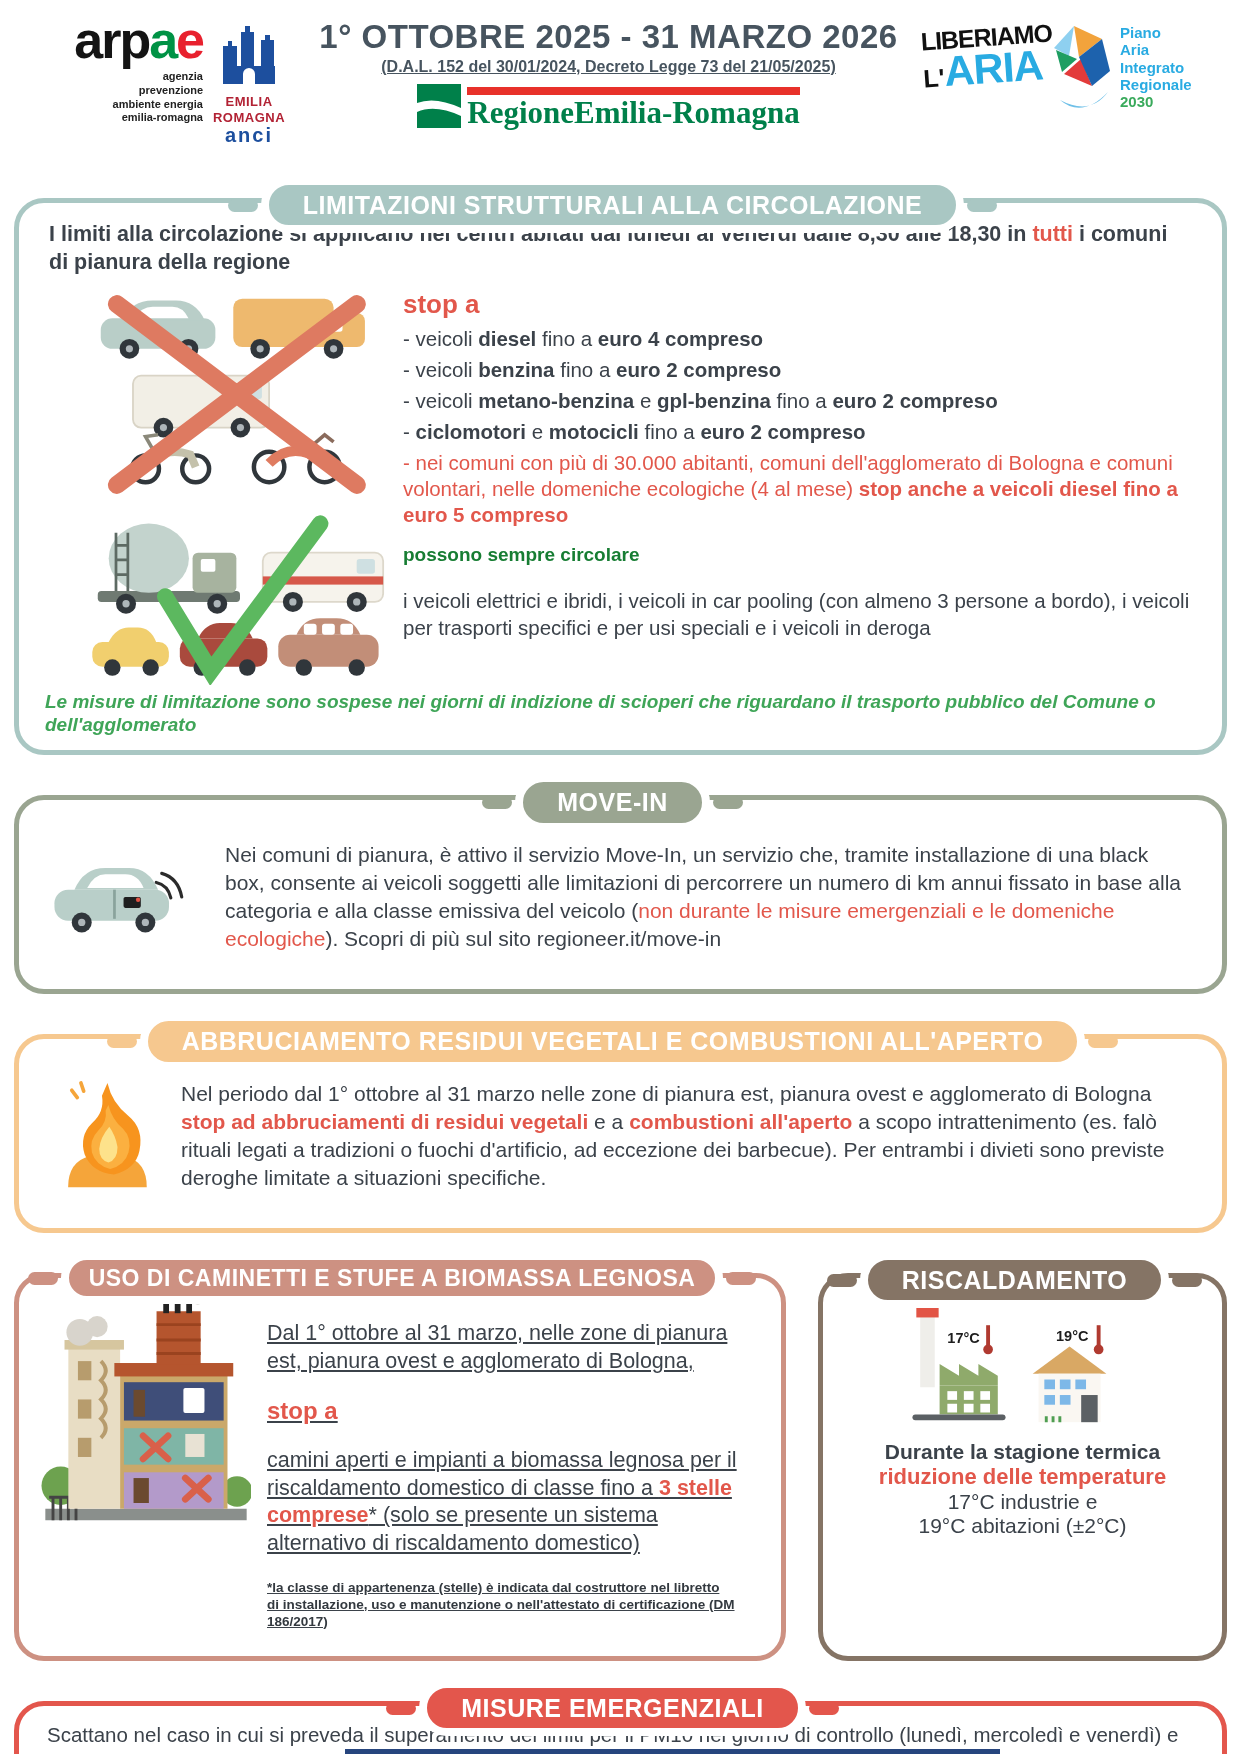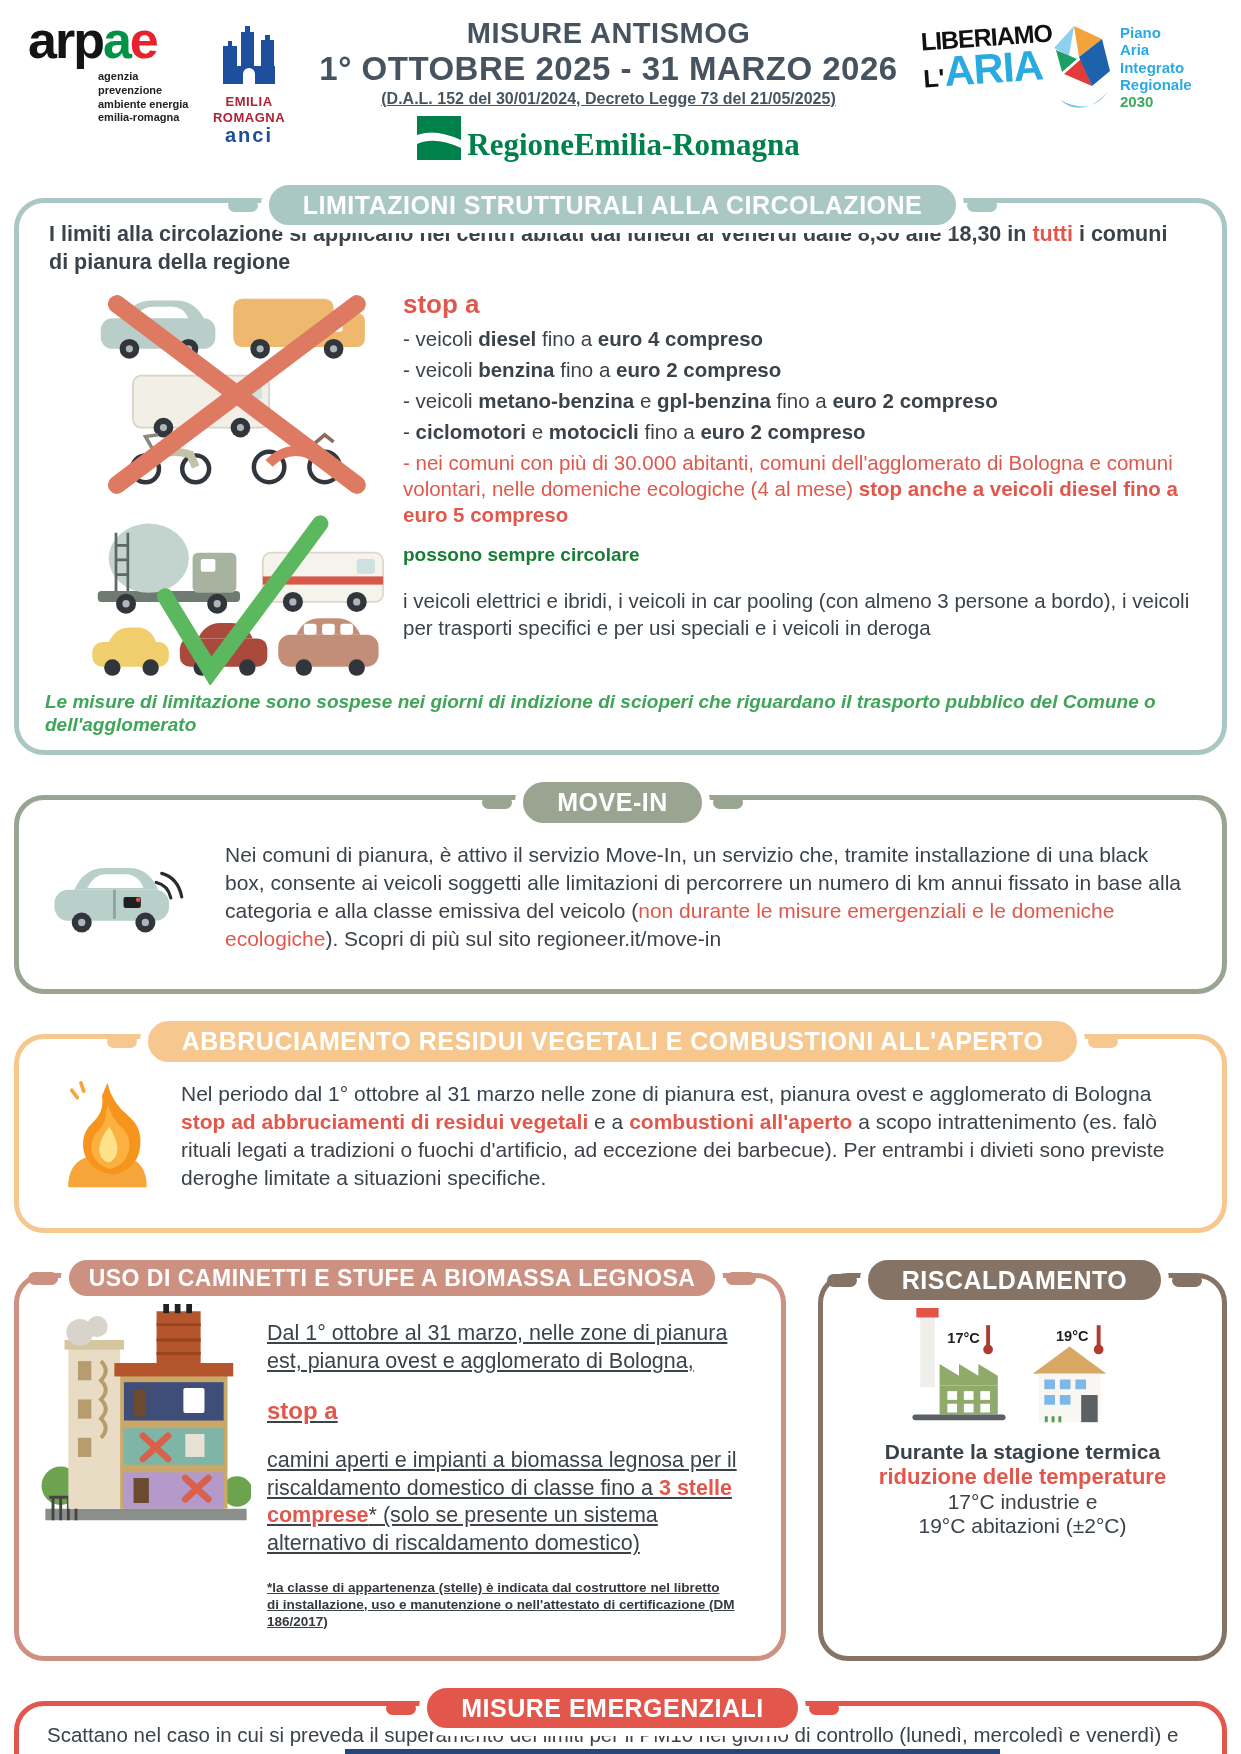--- a/index.html
+++ b/index.html
@@ -1,32 +1,32 @@
 <!DOCTYPE html>
 <html><head>
 <meta charset="utf-8">
 <style>
   html,body{margin:0;padding:0;background:#fff;}
   .page{position:relative;width:1241px;height:1754px;overflow:hidden;background:#fff;
         font-family:"Liberation Sans",sans-serif;color:#3b424a;box-sizing:border-box;}
   
   .header{display:flex;align-items:flex-start;justify-content:space-between;padding:14px 24px 0 28px;height:168px;box-sizing:border-box;}
-  .arpae{width:175px;}
+  .arpae{width:175px;text-align:right;}
   .arpae-word{font-weight:800;font-size:52px;letter-spacing:-2px;line-height:1;color:#141414;}
   .arpae-word .g{color:#009245;} .arpae-word .r{color:#e8212e;}
   .arpae-sub{font-size:11px;font-weight:700;color:#222;line-height:1.25;margin-top:4px;padding-left:70px;}
   .anci{width:92px;text-align:center;margin-top:8px;}
   .anci-text1{color:#b22234;font-size:13px;font-weight:600;letter-spacing:.5px;line-height:1.2;margin-top:6px;}
   .anci-text2{color:#1d4f9e;font-size:20px;font-weight:800;letter-spacing:2px;line-height:1;}
   .titles{flex:1;text-align:center;padding:4px 6px 0;}
   .t1{font-size:29px;font-weight:800;color:#47545f;letter-spacing:.5px;line-height:1.1;}
   .t2{font-size:33px;font-weight:800;color:#47545f;letter-spacing:.5px;line-height:1.15;}
   .t3{font-size:16px;font-weight:700;color:#47545f;margin-top:2px;text-decoration:underline;}
   .regione{display:flex;align-items:flex-end;justify-content:center;gap:6px;margin-top:8px;}
-  .regione-right{display:flex;flex-direction:row;align-items:flex-start;}
+  .regione-right{display:flex;flex-direction:column;align-items:flex-start;}
   .regione-bar{width:100%;height:8px;background:#e8312a;margin-bottom:2px;}
   .regione-name{font-family:"Liberation Serif",serif;font-size:31px;font-weight:700;color:#00804a;line-height:1;white-space:nowrap;}
   .liberiamo{width:130px;transform:rotate(-4deg);margin-top:12px;text-align:left;}
   .lib1{font-size:25px;font-weight:900;color:#111;letter-spacing:-1px;line-height:.95;}
   .lib2{font-size:25px;font-weight:900;color:#111;line-height:.9;}
   .lib2 .aria{font-size:42px;color:#29abe2;letter-spacing:-1px;}
   .pair{width:165px;display:flex;gap:6px;margin-top:10px;}
   .pair-text{font-size:15px;font-weight:800;color:#29abe2;line-height:1.15;}
   .pair-text .y2030{color:#3aaa5c;}
   
@@ -86,21 +86,20 @@
       </div>
     </div>
     <div class="anci">
       <svg width="64" height="62" viewBox="0 0 64 62">
         <path fill="#1d4f9e" d="M6 24 h5 v-5 h4 v5 h5 v20 h-14 z M24 10 h4 v-6 h5 v6 h4 v34 h-13 z M44 18 h4 v-5 h5 v5 h4 v26 h-13 z M6 44 h52 v18 h-20 v-10 a6 6 0 0 0 -12 0 v10 h-20 z"></path>
       </svg>
       <div class="anci-text1"><span>EMILIA</span><br><span>ROMAGNA</span></div>
       <div class="anci-text2">anci</div>
     </div>
     <div class="titles">
-      <div class="t1">MISURE ANTISMOG</div>
       <div class="t2">1° OTTOBRE 2025 - 31 MARZO 2026</div>
       <div class="t3">(D.A.L. 152 del 30/01/2024, Decreto Legge 73 del 21/05/2025)</div>
       <div class="regione">
         <svg width="44" height="44" viewBox="0 0 44 44">
           <rect width="44" height="44" fill="#00804a"></rect>
           <path d="M0 19 Q18 12 44 24 L44 32 Q18 20 0 28 Z" fill="#fff"></path>
         </svg>
         <div class="regione-right">
           <div class="regione-bar"></div>
           <div class="regione-name"><span>Regione</span><span>Emilia-Romagna</span></div>

